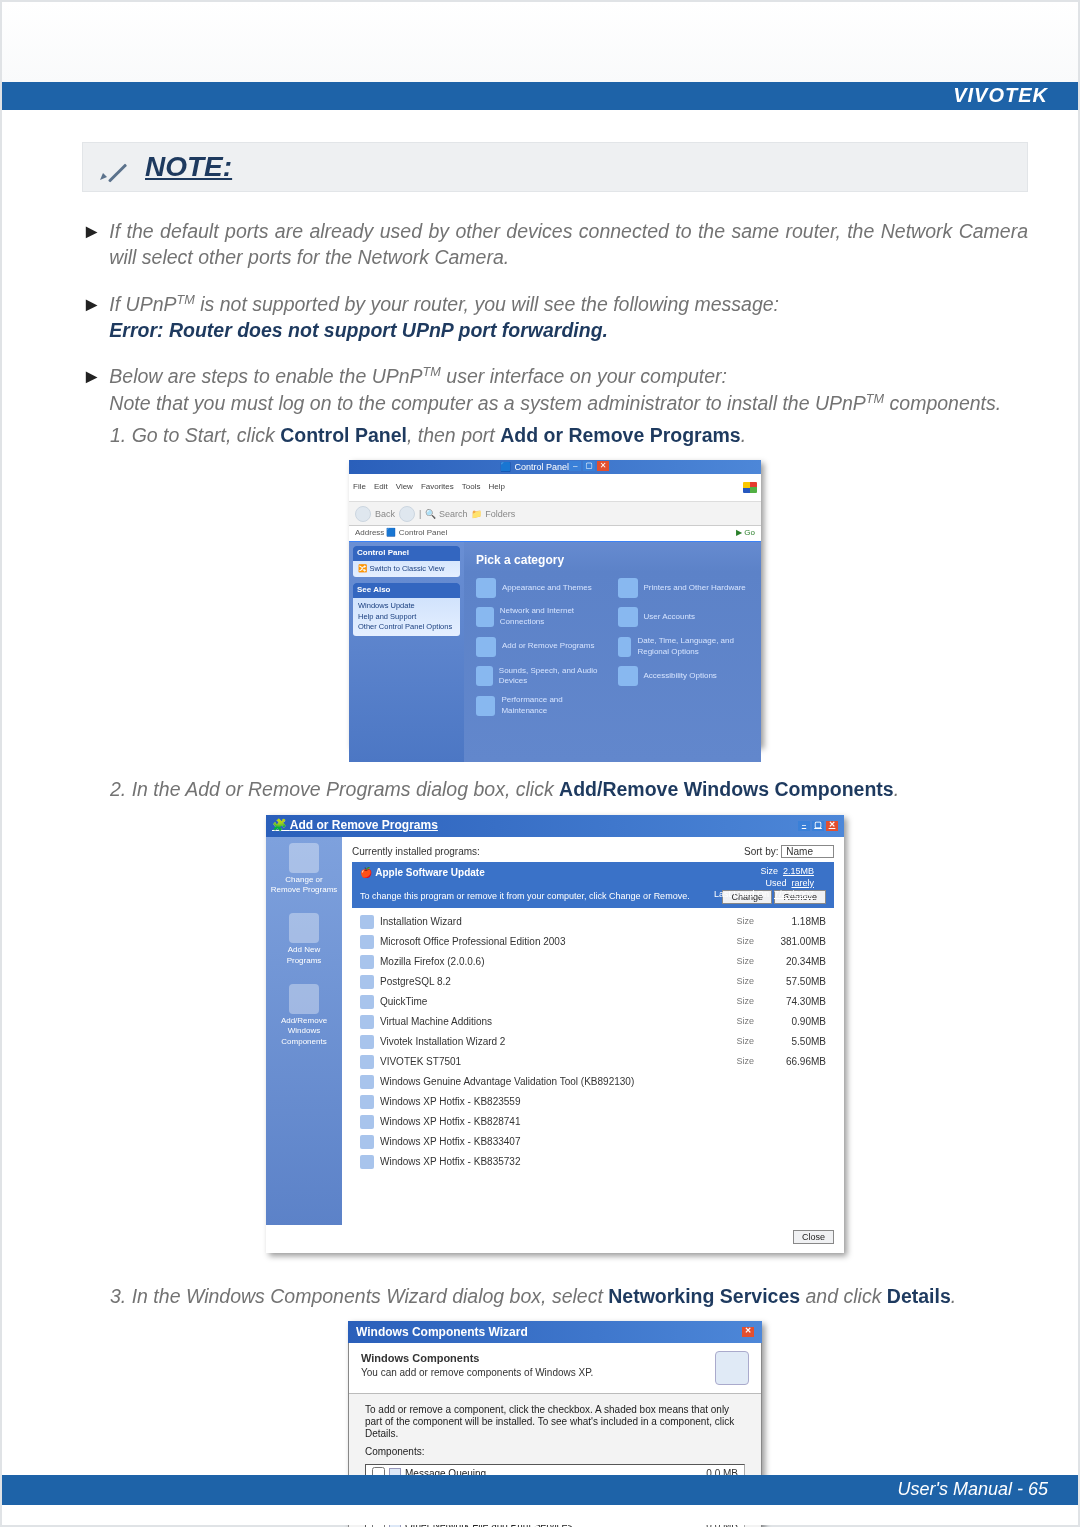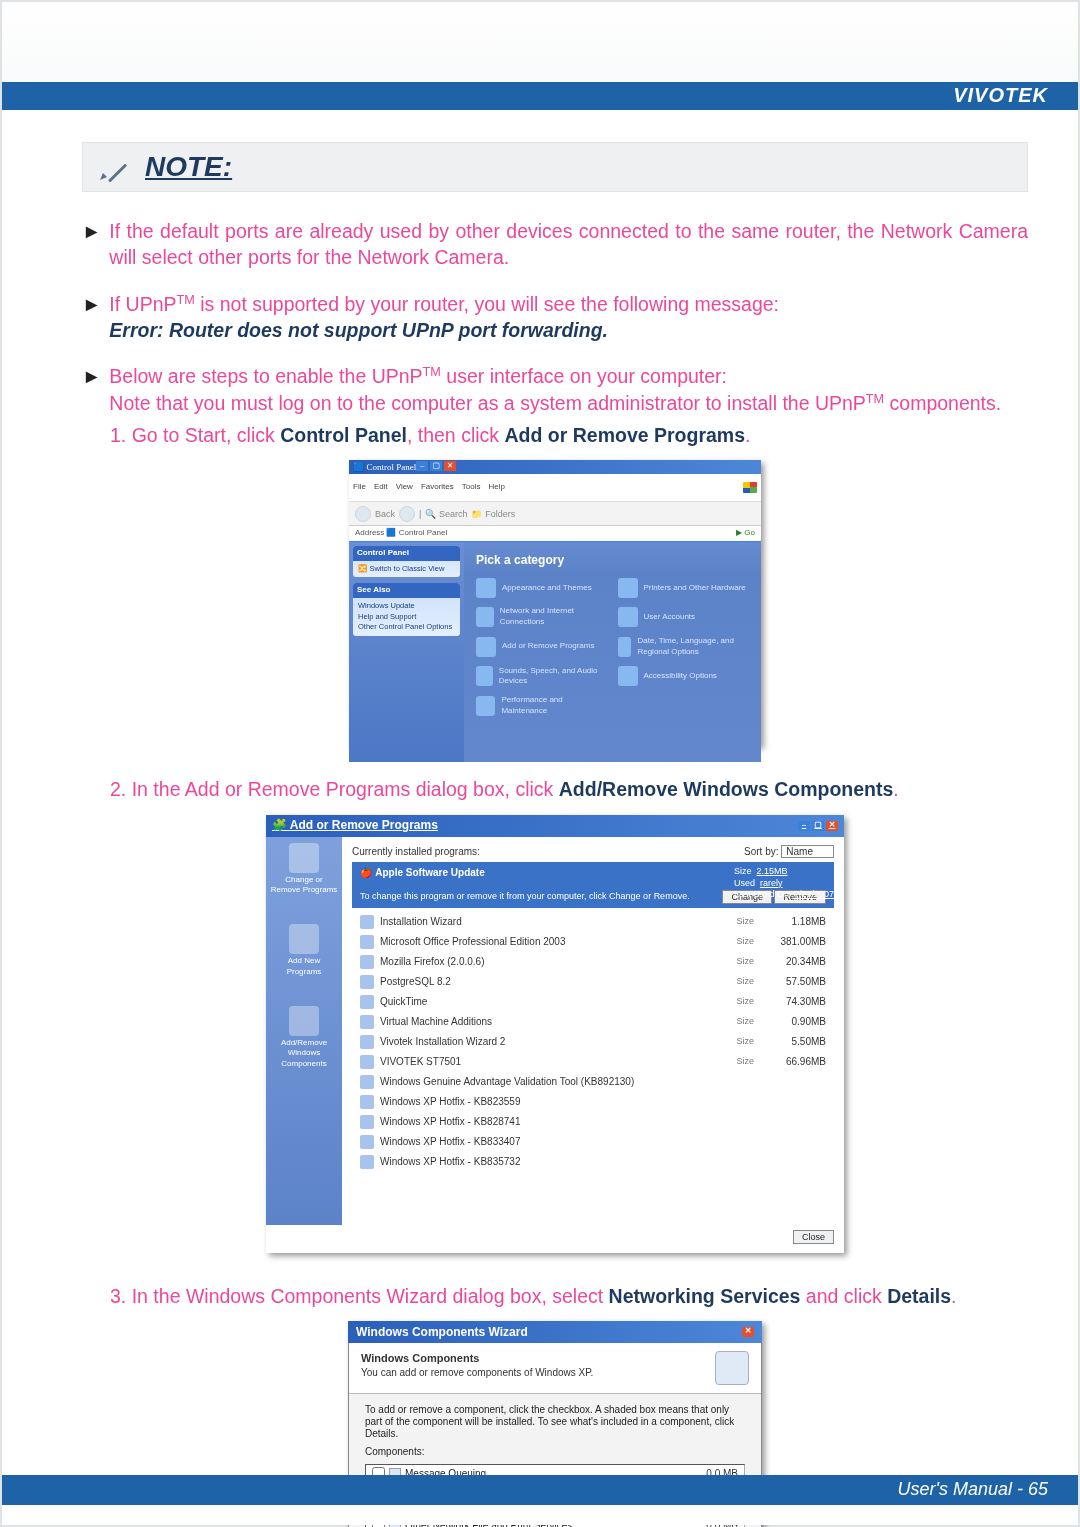--- a/index.html
+++ b/index.html
@@ -74,21 +74,21 @@
     font-size: 28px;
     font-weight: bold;
     font-style: italic;
     text-decoration: underline;
     color: #1e3a5f;
   }
 
   .bullets { font-size: 19.5px; line-height: 1.35; }
   .bullet-row { display: flex; gap: 8px; margin-bottom: 20px; }
   .arrow { color: #222; flex: 0 0 auto; }
-  .italic { color: #ec4899; }
+  .italic { font-style: italic; color: #737373; }
   .bold { font-weight: bold; color: #1e3a5f; }
   .bolditalic { font-weight: bold; font-style: italic; color: #1e3a5f; }
   .sup { font-size: 0.65em; vertical-align: super; }
   .justify { text-align: justify; }
 
   .step { margin-left: 28px; margin-top: 6px; font-size: 19.5px; }
   .step-row { margin-bottom: 6px; }
 
   
   .shot {
@@ -103,21 +103,21 @@
   .shot2 { width: 578px; height: 438px; }
   .shot3 { width: 414px; height: 364px; }
 
   
   .s1-titlebar {
     height: 14px;
     background: linear-gradient(to right, #2a5fba, #4d87d8);
     font-size: 9px;
     color: #fff;
     padding: 1px 4px;
-    display: flex; justify-content: flex-start; font-family: Liberation Serif, serif;
+    display: flex; justify-content: center;
   }
   .s1-winicons { display: flex; gap: 2px; }
   .winbtn { width: 12px; height: 10px; font-size: 8px; display: inline-flex; align-items:center; justify-content:center; }
   .winbtn.min { background: #3a80d8; color:#fff;}
   .winbtn.max { background: #3a80d8; color:#fff;}
   .winbtn.cls { background: #e34f2f; color:#fff;}
   .s1-menu {
     font-size: 8px;
     color: #444;
     padding: 1px 4px;
@@ -175,32 +175,32 @@
     font-weight: bold;
     padding: 2px 6px;
     display:flex; justify-content:space-between; align-items:center;text-decoration:underline;
   }
   .s2-body { display:flex; height: calc(100% - 22px - 28px); }
   .s2-side {
     width: 76px;
     background: linear-gradient(to bottom, #7ea1dd, #5c82c8);
     padding: 6px 4px;
     font-size: 8px; color:#fff; text-align:center;
-    display:flex; flex-direction:column; gap:28px;
+    display:flex; flex-direction:column; gap:17px;
   }
   .s2-sidebtn { display:flex; flex-direction:column; align-items:center; gap:2px; }
   .s2-sideico { width:30px; height:30px; background:rgba(255,255,255,0.35); border-radius:4px;}
   .s2-main { flex:1; background:#fff; padding:8px 10px; font-size:10px; color:#333; overflow:hidden; }
   .s2-header { display:flex; justify-content:space-between; font-size:10px; margin-bottom:4px;}
   .s2-top {
     background:#3a72c8; color:#fff; padding:4px 8px; font-size:10px;
     display:flex; flex-direction:column; gap:2px; position:relative;
   }
   .s2-top a { color:#cfe4ff; text-decoration:underline;}
-  .s2-top-right { position:absolute; right:0; top:4px; font-size:9px; line-height:1.3;}
+  .s2-top-right { position:absolute; right:20px; top:4px; font-size:9px; text-align:right; line-height:1.3;}
   .s2-top-row2 { display:flex; justify-content:space-between; align-items:center; margin-top:6px; font-size:9px;}
   .s2-btn { background:#f0f1f3; color:#222; border:1px solid #888; font-size:9px; padding:1px 8px;}
   .s2-list { margin-top:4px; }
   .s2-row { display:flex; align-items:center; padding:3px 8px; font-size:10px; color:#333; }
   .s2-ico { width:14px; height:14px; background:#a8c4ec; margin-right:6px; border-radius:2px; flex:0 0 auto;}
   .s2-name { flex:1; }
   .s2-size-lbl { color:#777; font-size:9px; margin-right:6px; }
   .s2-size { width:66px; text-align:right; }
   .s2-footer { position:absolute; bottom:6px; right:10px; }
 
@@ -266,21 +266,21 @@
           <span class="arrow">►</span>
           <span class="justify" style="flex:1">
             <span class="italic">Below are steps to enable the UPnP</span><span class="italic sup">TM</span><span class="italic"> user interface on your computer:</span><br>
             <span class="italic">Note that you must log on to the computer as a system administrator to install the UPnP</span><span class="italic sup">TM</span><span class="italic"> components.</span>
           </span>
         </div>
 
         <div class="step">
           <div class="step-row">
             <span class="italic">1. </span>
-            <span class="italic">Go to Start, click </span><span class="bold">Control Panel</span><span class="italic">, then click </span><span class="bold">Add or Remove Programs</span><span class="italic">.</span>
+            <span class="italic">Go to Start, click </span><span class="bold">Control Panel</span><span class="italic">, then port </span><span class="bold">Add or Remove Programs</span><span class="italic">.</span>
           </div>
         </div>
 
         <div class="shot shot1">
           <div class="s1-titlebar">
             <span>🟦 <span>Control Panel</span></span>
             <span class="s1-winicons">
               <span class="winbtn min">–</span>
               <span class="winbtn max">▢</span>
               <span class="winbtn cls">✕</span>

